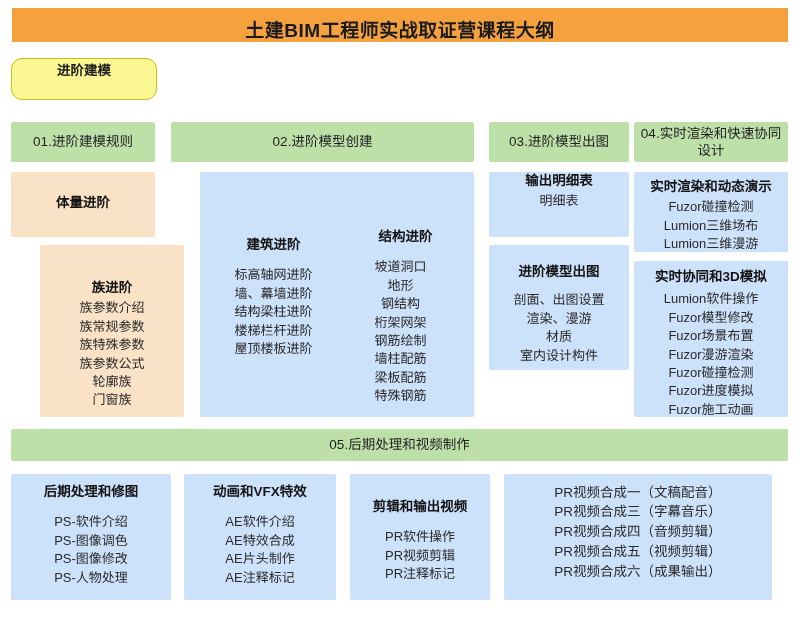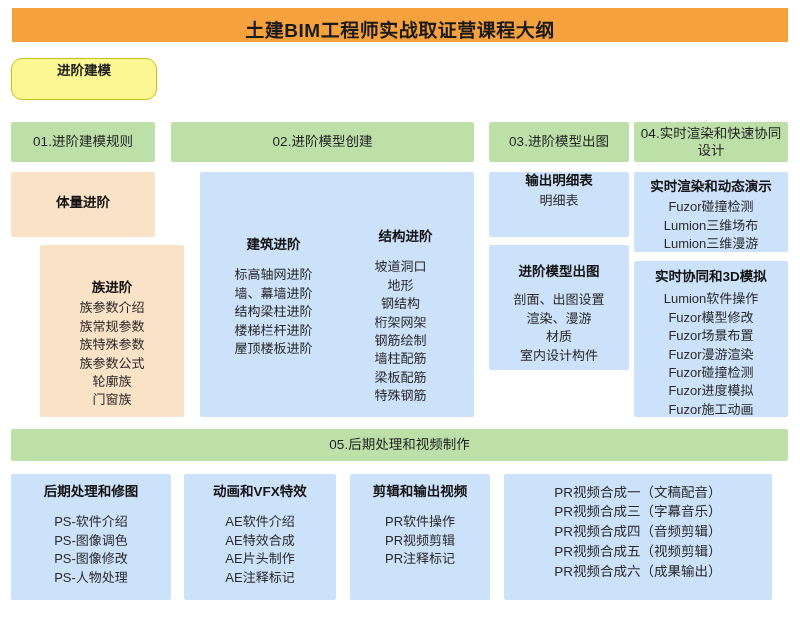--- a/index.html
+++ b/index.html
@@ -255,21 +255,21 @@
   <div class="box box-blue card" style="left:184px; top:474px; width:152px; height:126px; padding-top:9px;">
     <div class="card-title">动画和VFX特效</div>
     <ul class="card-list" style="margin-top:10px;">
       <li>AE软件介绍</li>
       <li>AE特效合成</li>
       <li>AE片头制作</li>
       <li>AE注释标记</li>
     </ul>
   </div>
 
-  <div class="box box-blue card" style="left:350px; top:474px; width:140px; height:126px; padding-top:9px;">
+  <div class="box box-blue card" style="left:350px; top:474px; width:140px; height:126px; padding-top:24px;">
     <div class="card-title">剪辑和输出视频</div>
     <ul class="card-list" style="margin-top:10px;">
       <li>PR软件操作</li>
       <li>PR视频剪辑</li>
       <li>PR注释标记</li>
     </ul>
   </div>
 
   <div class="box box-blue card" style="left:504px; top:474px; width:268px; height:126px; padding-top:0; justify-content:center;">
     <ul class="card-list pr-list">

